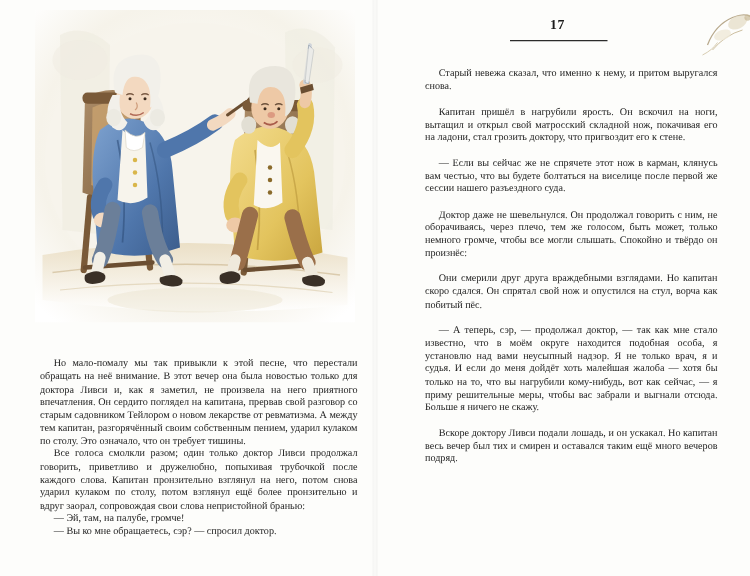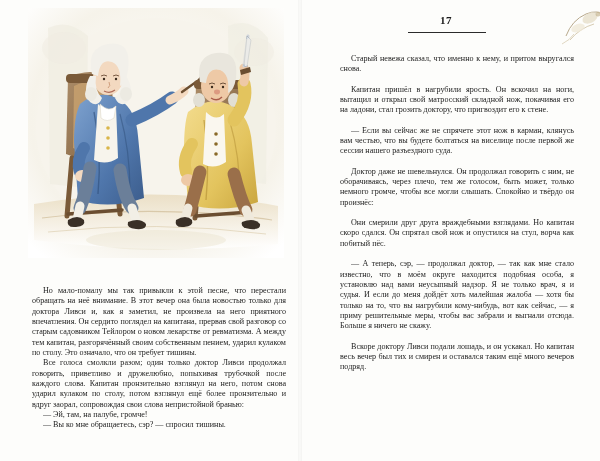--- a/index.html
+++ b/index.html
@@ -262,21 +262,21 @@
         <ellipse cx="36" cy="40" rx="22" ry="16" fill="#efece1" opacity="0.5"></ellipse>
         <ellipse cx="226" cy="44" rx="20" ry="14" fill="#efece1" opacity="0.5"></ellipse>
         <ellipse cx="128" cy="232" rx="70" ry="10" fill="#e6dcc4" opacity="0.35"></ellipse>
       </svg>
     </div>
 
     <div class="left-text">
       <p>Но мало-помалу мы так привыкли к этой песне, что перестали обращать на неё внимание. В этот вечер она была новостью только для доктора Ливси и, как я заметил, не произвела на него приятного впечатления. Он сердито поглядел на капитана, прервав свой разговор со старым садовником Тейлором о новом лекарстве от ревматизма. А между тем капитан, разгорячённый своим собственным пением, ударил кулаком по столу. Это означало, что он требует тишины.</p>
       <p>Все голоса смолкли разом; один только доктор Ливси продолжал говорить, приветливо и дружелюбно, попыхивая трубочкой после каждого слова. Капитан пронзительно взглянул на него, потом снова ударил кулаком по столу, потом взглянул ещё более пронзительно и вдруг заорал, сопровождая свои слова непристойной бранью:</p>
       <p class="dash">— Эй, там, на палубе, громче!</p>
-      <p class="dash">— Вы ко мне обращаетесь, сэр? — спросил тишины.</p>
+      <p class="dash">— Вы ко мне обращаетесь, сэр? — спросил доктор.</p>
     </div>
   </div>
 
   <div class="right-page">
 
     <div class="folio">17</div>
     <div class="folio-rule"></div>
 
     <div class="corner-orn">
       <svg viewBox="0 0 46 42" xmlns="http://www.w3.org/2000/svg">

